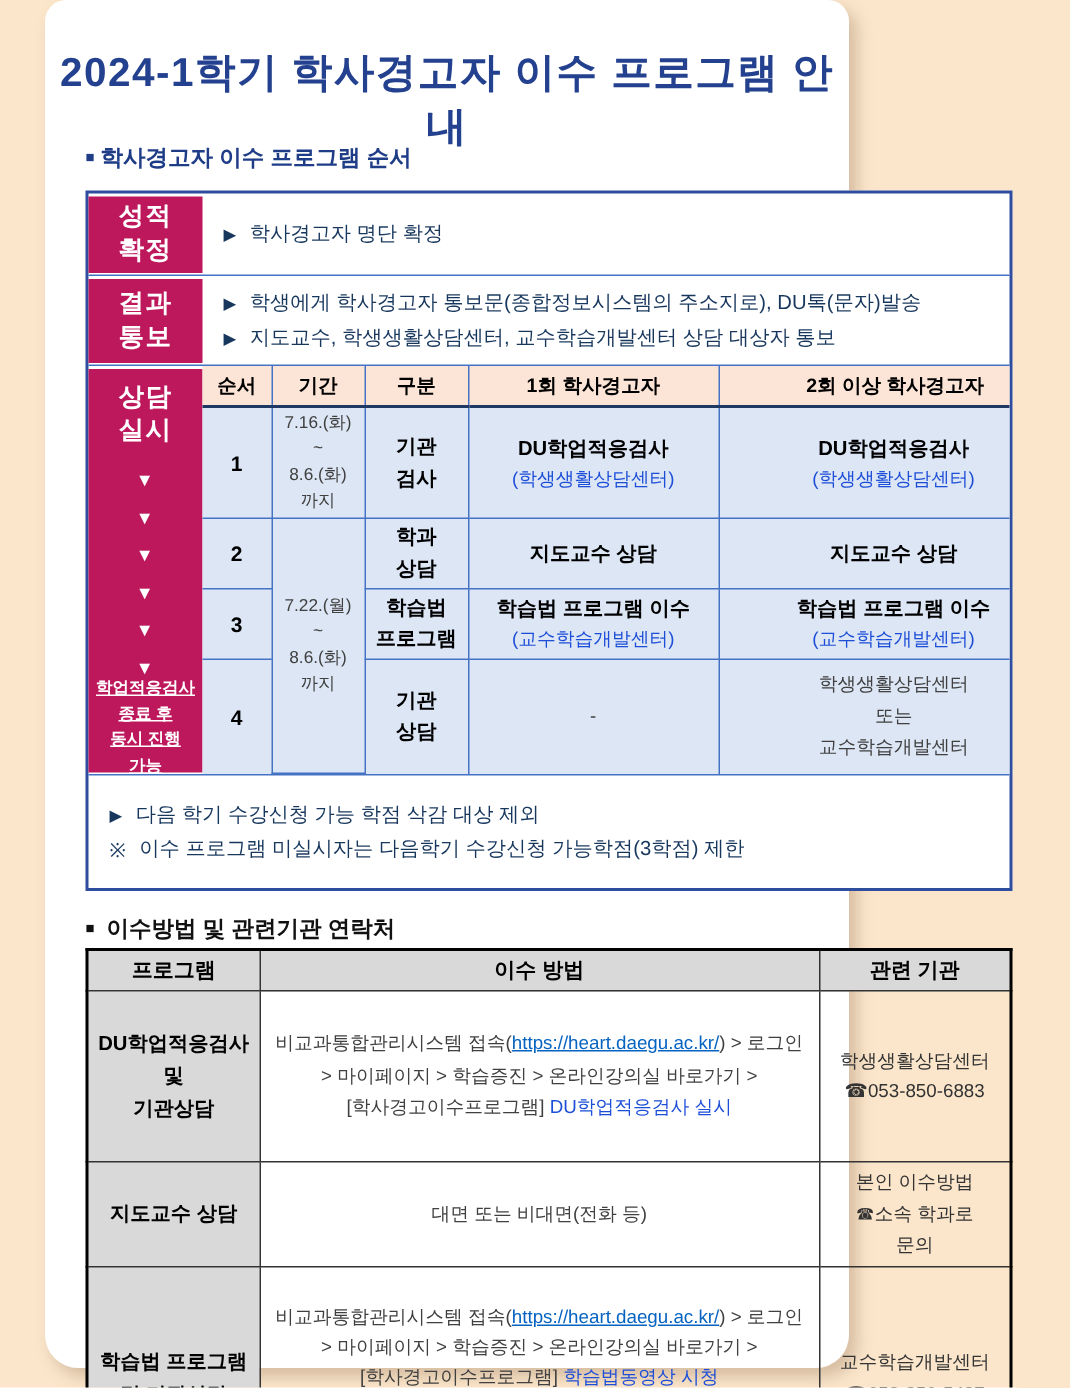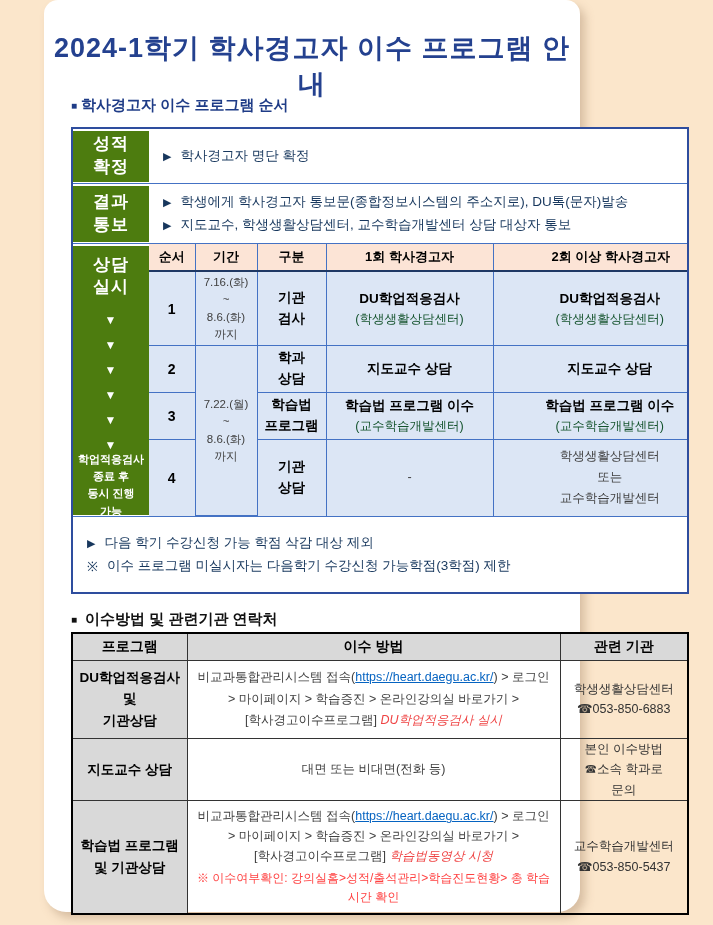--- a/index.html
+++ b/index.html
@@ -4,21 +4,21 @@
 <style>
   * { margin:0; padding:0; box-sizing:border-box; }
   html,body { width:713px; height:925px; }
   body {
     background:#fbe6cb;
     font-family:"Liberation Sans", sans-serif;
     position:relative;
     overflow:hidden;
   }
   .card {
-    position:absolute; left:44px; top:0; width:536px; height:912px;
+    position:absolute; left:30px; top:0; width:536px; height:912px;
     background:#ffffff;
     border-radius:14px 14px 22px 22px;
     box-shadow:5px 6px 10px rgba(170,140,110,0.45);
   }
   .pre { white-space:pre-line; }
 
   
   .title {
     position:absolute; top:30px; left:0; width:100%;
     text-align:center; font-size:27px; font-weight:bold;
@@ -34,40 +34,40 @@
 
   
   .flow-table {
     position:absolute; left:27px; top:127px; width:618px; height:467px;
     border:2px solid #2e4d9e; background:#ffffff;
     display:flex; flex-direction:column;
   }
   .flow-row { display:flex; flex-shrink:0; }
   .flow-row + .flow-row { border-top:1px solid #4472c4; }
   .flow-label {
-    width:76px; flex-shrink:0; background:#4d7c0f; color:#ffffff;
+    width:76px; flex-shrink:0; background:#be185d; color:#ffffff;
     font-weight:bold; font-size:17px; line-height:1.35; letter-spacing:1px;
     display:flex; flex-direction:column; align-items:center; justify-content:center;
     text-align:center; margin:1.5px 0;
   }
   .flow-content {
     flex:1; display:flex; flex-direction:column; justify-content:center;
     padding-left:14px; gap:5px;
   }
   .b-line { display:flex; align-items:center; gap:9px; }
   .b-line .marker { font-size:11px; color:#17375d; }
   .b-line .txt { font-size:13.5px; color:#17375d; }
 
   
   .flow-label.step3 { justify-content:flex-start; padding-top:8px; }
   .arrow { font-size:12px; line-height:1; margin-top:13px; color:#ffffff; }
   .arrow.first { margin-top:15px; }
   .flow-note {
     margin-top:auto; padding-bottom:8px;
-    font-size:11px; font-weight:bold; line-height:1.55; letter-spacing:0;
+    font-size:11px; font-weight:bold; line-height:1.55; letter-spacing:0;text-decoration:underline;
   }
   .flow-content.no-pad { padding:0; display:block; }
 
   
   table.sched { width:100%; height:100%; border-collapse:collapse; table-layout:fixed; }
   table.sched th {
     background:#fce4d6; border:1px solid #4472c4; border-bottom:2px solid #1f3864;
     font-size:13px; color:#000; padding:4px 0; font-weight:bold;
   }
   table.sched td {
@@ -75,41 +75,41 @@
     padding:2px;
   }
   table.sched th:first-child, table.sched td:first-child { border-left:none; }
   table.sched th:last-child, table.sched td:last-child { border-right:none;padding-left:41px; }
   table.sched tr:first-child th { border-top:none; }
   table.sched tr:last-child td { border-bottom:none; }
   td.no { font-weight:bold; font-size:14px; color:#000; }
   td.period { font-size:11.5px; color:#404040; line-height:1.5; }
   td.type { font-weight:bold; font-size:13.5px; color:#000; line-height:1.55; }
   td.prog .main { font-weight:bold; font-size:13.5px; color:#000; }
-  td.prog .sub { font-size:12.5px; color:#14532d; margin-top:3px; }
+  td.prog .sub { font-size:12.5px; color:#1d4ed8; margin-top:3px; }
   td.plain { font-size:12.5px; color:#404040; line-height:1.7; font-weight:normal; }
 
   
   table.contact {
     position:absolute; left:27px; top:632px; width:618px;
     border-collapse:collapse; table-layout:fixed;
     border:2px solid #000;
   }
   table.contact th {
     background:#d9d9d9; border:1px solid #333; font-size:14px; color:#000;
     padding:4px 0; font-weight:bold;
   }
   table.contact td { border:1px solid #333; vertical-align:middle; text-align:center; }
   td.program {
     background:#d9d9d9; font-weight:bold; font-size:13.5px; color:#000; line-height:1.6;
   }
-  td.method { font-size:12.5px; color:#404040; line-height:1.72; padding:6px 8px; }
+  td.method { font-size:12.5px; color:#404040; line-height:1.72; padding:24px 8px; }
   td.org { font-size:12.5px; color:#333; line-height:1.65; }
   a.link { color:#0563c1; text-decoration:underline; cursor:pointer; }
-  .blue-action { color:#ef4444; cursor:pointer;font-style:italic; }
+  .blue-action { color:#1d4ed8; cursor:pointer; }
   .red-note { color:#ff4040; font-size:12px; margin-top:2px; }
 
   .date {
     position:absolute; top:878px; left:0; width:100%;
     text-align:center; font-size:17px; color:#222;
     font-family:"Liberation Serif", serif;
   }
 </style>
 </head>
 <body>

